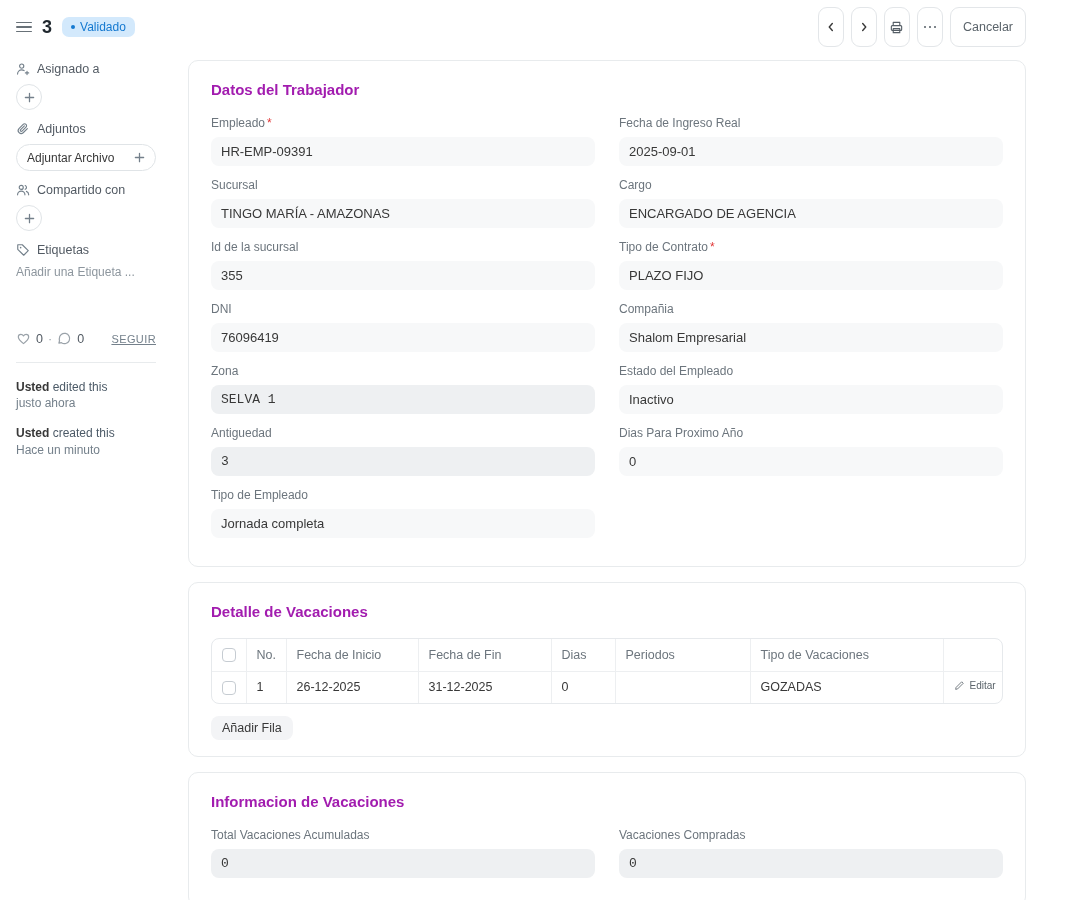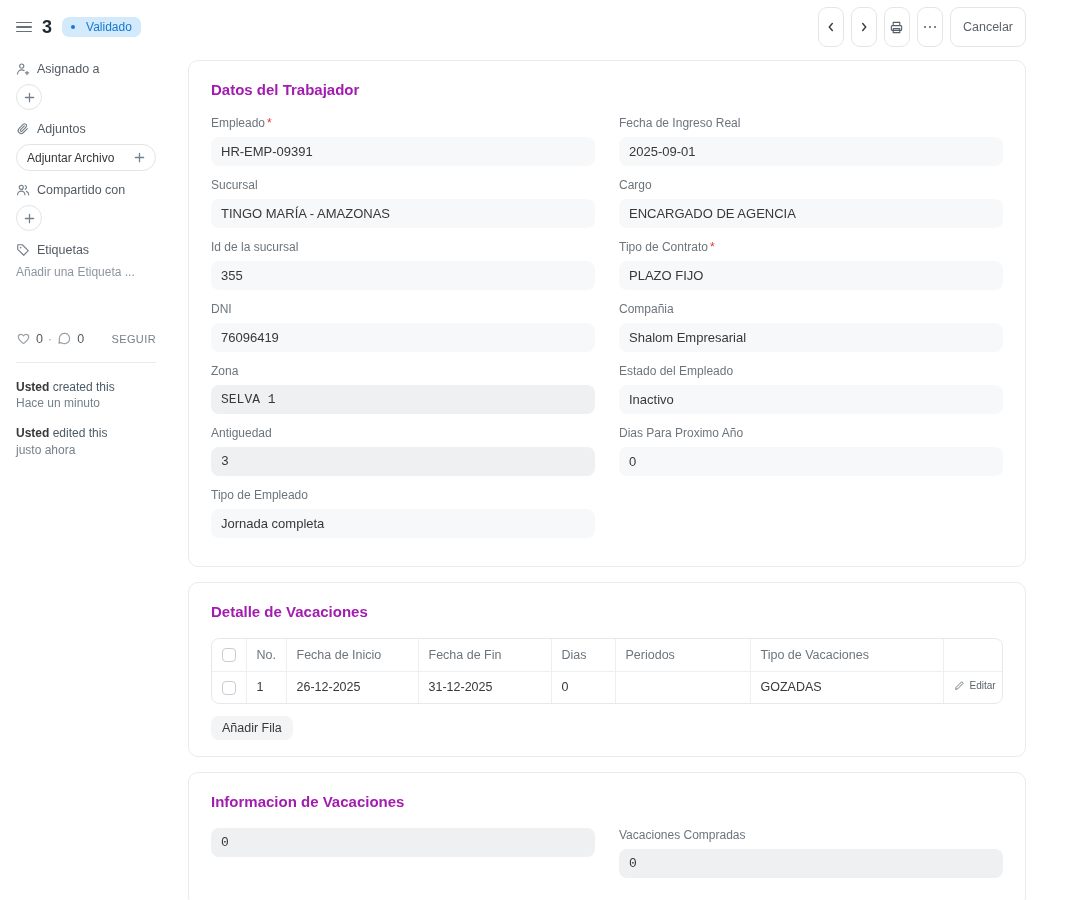--- a/index.html
+++ b/index.html
@@ -16,21 +16,21 @@
   .topbar {
     position:absolute; top:0; left:0; width:1087px; height:54px;
     display:flex; align-items:center; justify-content:space-between;
     padding:0 61px 0 16px;
   }
   .topbar-left { display:flex; align-items:center; gap:10px; }
   .hamburger { width:16px; display:flex; flex-direction:column; gap:3px; cursor:pointer; }
   .hamburger span { display:block; height:1.6px; background:#687178; border-radius:1px; }
   .doc-title { font-size:18px; font-weight:700; color:#1f272e; }
   .badge {
-    display:flex; align-items:center; gap:11px;
+    display:flex; align-items:center; gap:5px;
     background:#d3e9fc; color:#1579d0;
     font-size:12px; padding:3px 9px; border-radius:7px;
   }
   .badge .dot { width:4px; height:4px; border-radius:50%; background:#1579d0; }
   .topbar-right { display:flex; align-items:center; gap:7px; }
   .tbtn {
     height:40px; min-width:26px;
     border:1px solid #e3e6e9; border-radius:9px; background:#fff;
     display:flex; align-items:center; justify-content:center;
     color:#383838; cursor:pointer;
@@ -58,21 +58,21 @@
     background:#fff; display:flex; align-items:center; justify-content:space-between;
     padding:0 10px; font-size:12px; color:#383838; cursor:pointer; margin:4px 0 12px;
   }
   .add-tag { font-size:12px; color:#8d969e; margin-top:4px; cursor:pointer; }
   .likes-row {
     margin-top:52px; width:140px;
     display:flex; align-items:center; justify-content:space-between;
   }
   .likes-left { display:flex; align-items:center; gap:5px; font-size:12.5px; color:#525a63; }
   .likes-left .sep { color:#9aa2a9; }
-  .follow { font-size:11px; color:#74808b; letter-spacing:0.4px; cursor:pointer; }
+  .follow { font-size:11px; color:#74808b; letter-spacing:0.4px; cursor:pointer;text-decoration:underline; }
   .sb-divider { border:none; border-top:1px solid #e8ebed; margin:16px 0; width:140px; }
   .activity { font-size:12px; line-height:1.35; margin-bottom:14px; }
   .activity .who { font-weight:700; color:#383838; }
   .activity .what { color:#4c5a67; }
   .activity .when { color:#74808b; }
 
   
   .main { position:absolute; left:188px; top:54px; width:838px; }
   .card {
     border:1px solid #e8ebed; border-radius:10px; background:#fff;
@@ -234,26 +234,26 @@
         <path d="M2.5 8a5.5 5.5 0 1 1 2.2 4.4L2 13l.7-2.6A5.5 5.5 0 0 1 2.5 8z"></path>
       </svg>
       <span>0</span>
     </div>
     <span class="follow">SEGUIR</span>
   </div>
 
   <hr class="sb-divider">
 
   <div class="activity">
+    <span class="who">Usted</span><span class="what"> edited this</span><br>
+    <span class="when">justo ahora</span>
+  </div>
+  <div class="activity">
     <span class="who">Usted</span><span class="what"> created this</span><br>
     <span class="when">Hace un minuto</span>
-  </div>
-  <div class="activity">
-    <span class="who">Usted</span><span class="what"> edited this</span><br>
-    <span class="when">justo ahora</span>
   </div>
 </div>
 
 <div class="main">
 
   <div class="card">
     <h2>Datos del Trabajador</h2>
     <div class="cols">
       <div class="col">
         <div class="field">
@@ -362,20 +362,21 @@
       </table>
     </div>
     <button class="add-row-btn">Añadir Fila</button>
   </div>
 
   <div class="card">
     <h2>Informacion de Vacaciones</h2>
     <div class="cols">
       <div class="col">
         <div class="field">
+          <span class="flabel">Total Vacaciones Acumuladas</span>
           <div class="ctrl dark">0</div>
         </div>
 
       </div>
       <div class="col">
         <div class="field">
           <span class="flabel">Vacaciones Compradas</span>
           <div class="ctrl dark">0</div>
         </div>
 

